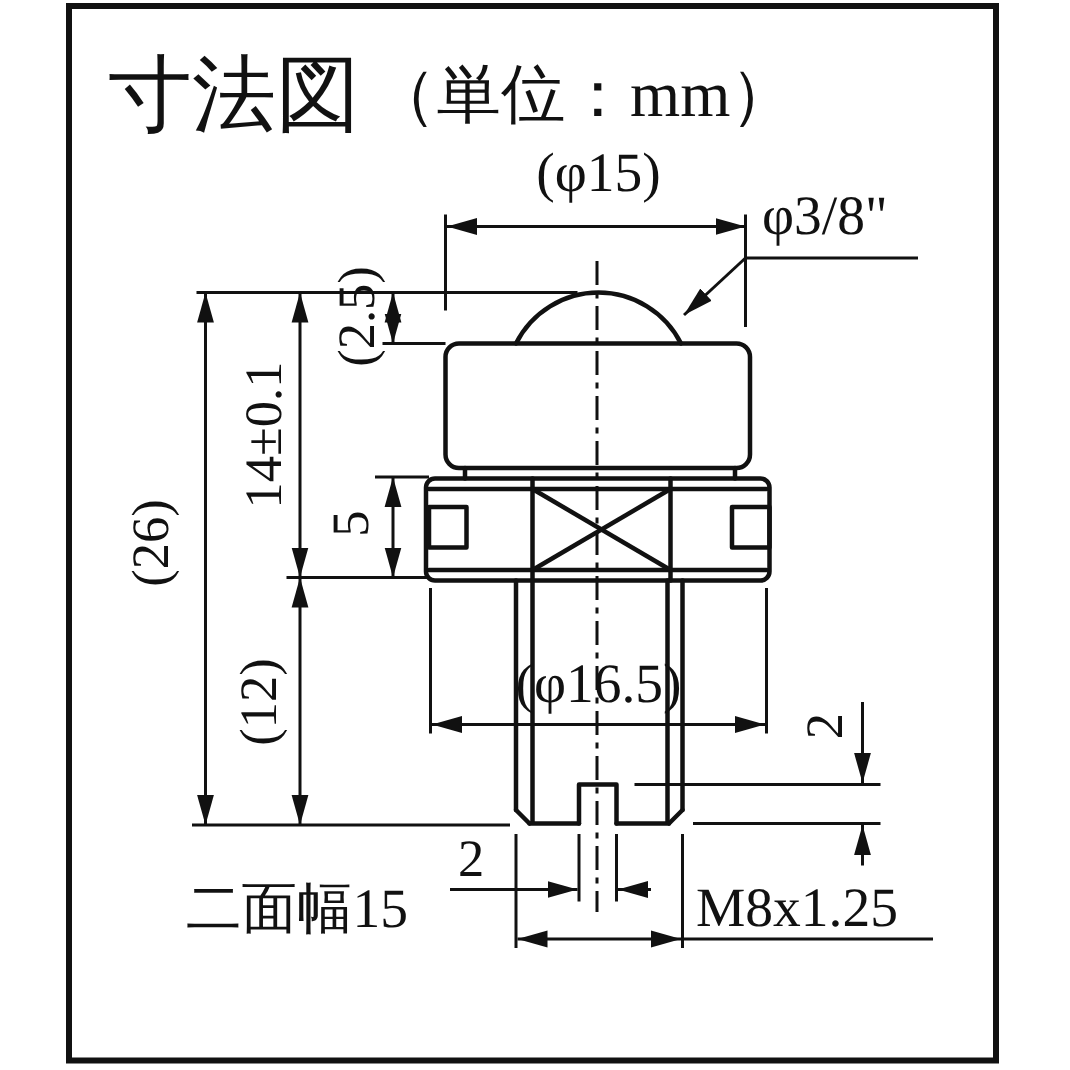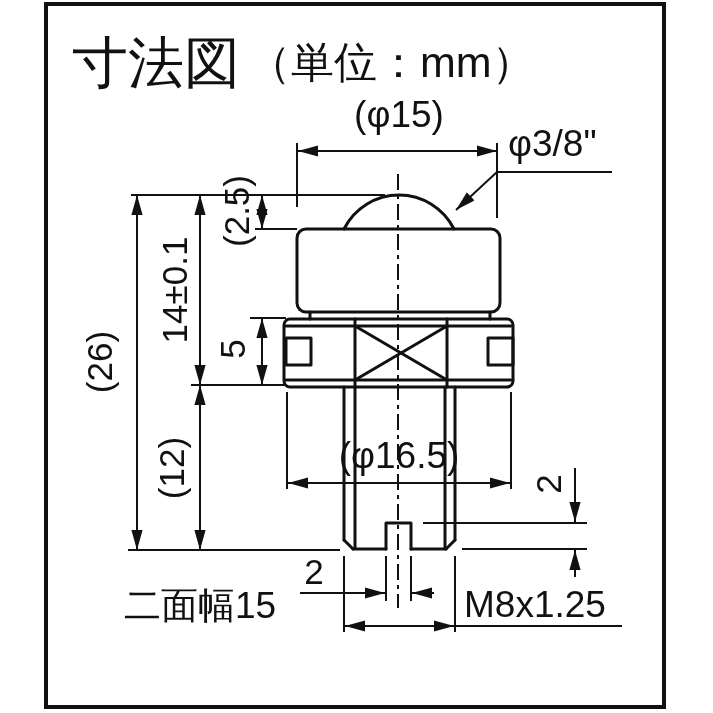--- a/index.html
+++ b/index.html
@@ -1,17 +1,17 @@
 <!DOCTYPE html>
 <html><head>
 <meta charset="utf-8">
 <style>
   html,body{margin:0;padding:0;background:#ffffff;}
   .stage{width:647px;height:713px;position:relative;background:#ffffff;
-         font-family:Liberation Sans, sans-serif;}
+         font-family:Liberation Serif, serif;}
   svg{display:block;}
   .part{stroke:#111;stroke-width:3;fill:none;stroke-linecap:round;stroke-linejoin:round;}
   .dim{stroke:#111;stroke-width:2;fill:none;stroke-linecap:butt;}
   .cl{stroke:#111;stroke-width:2;fill:none;stroke-dasharray:16 5 4 5;}
   .frame{stroke:#111;stroke-width:4;fill:none;}
   text{fill:#111;}
   .t-title{font-size:56px;}
   .t-unit{font-size:43px;}
   .t-dim{font-size:35px;}
   .t-dia{font-size:37px;}

